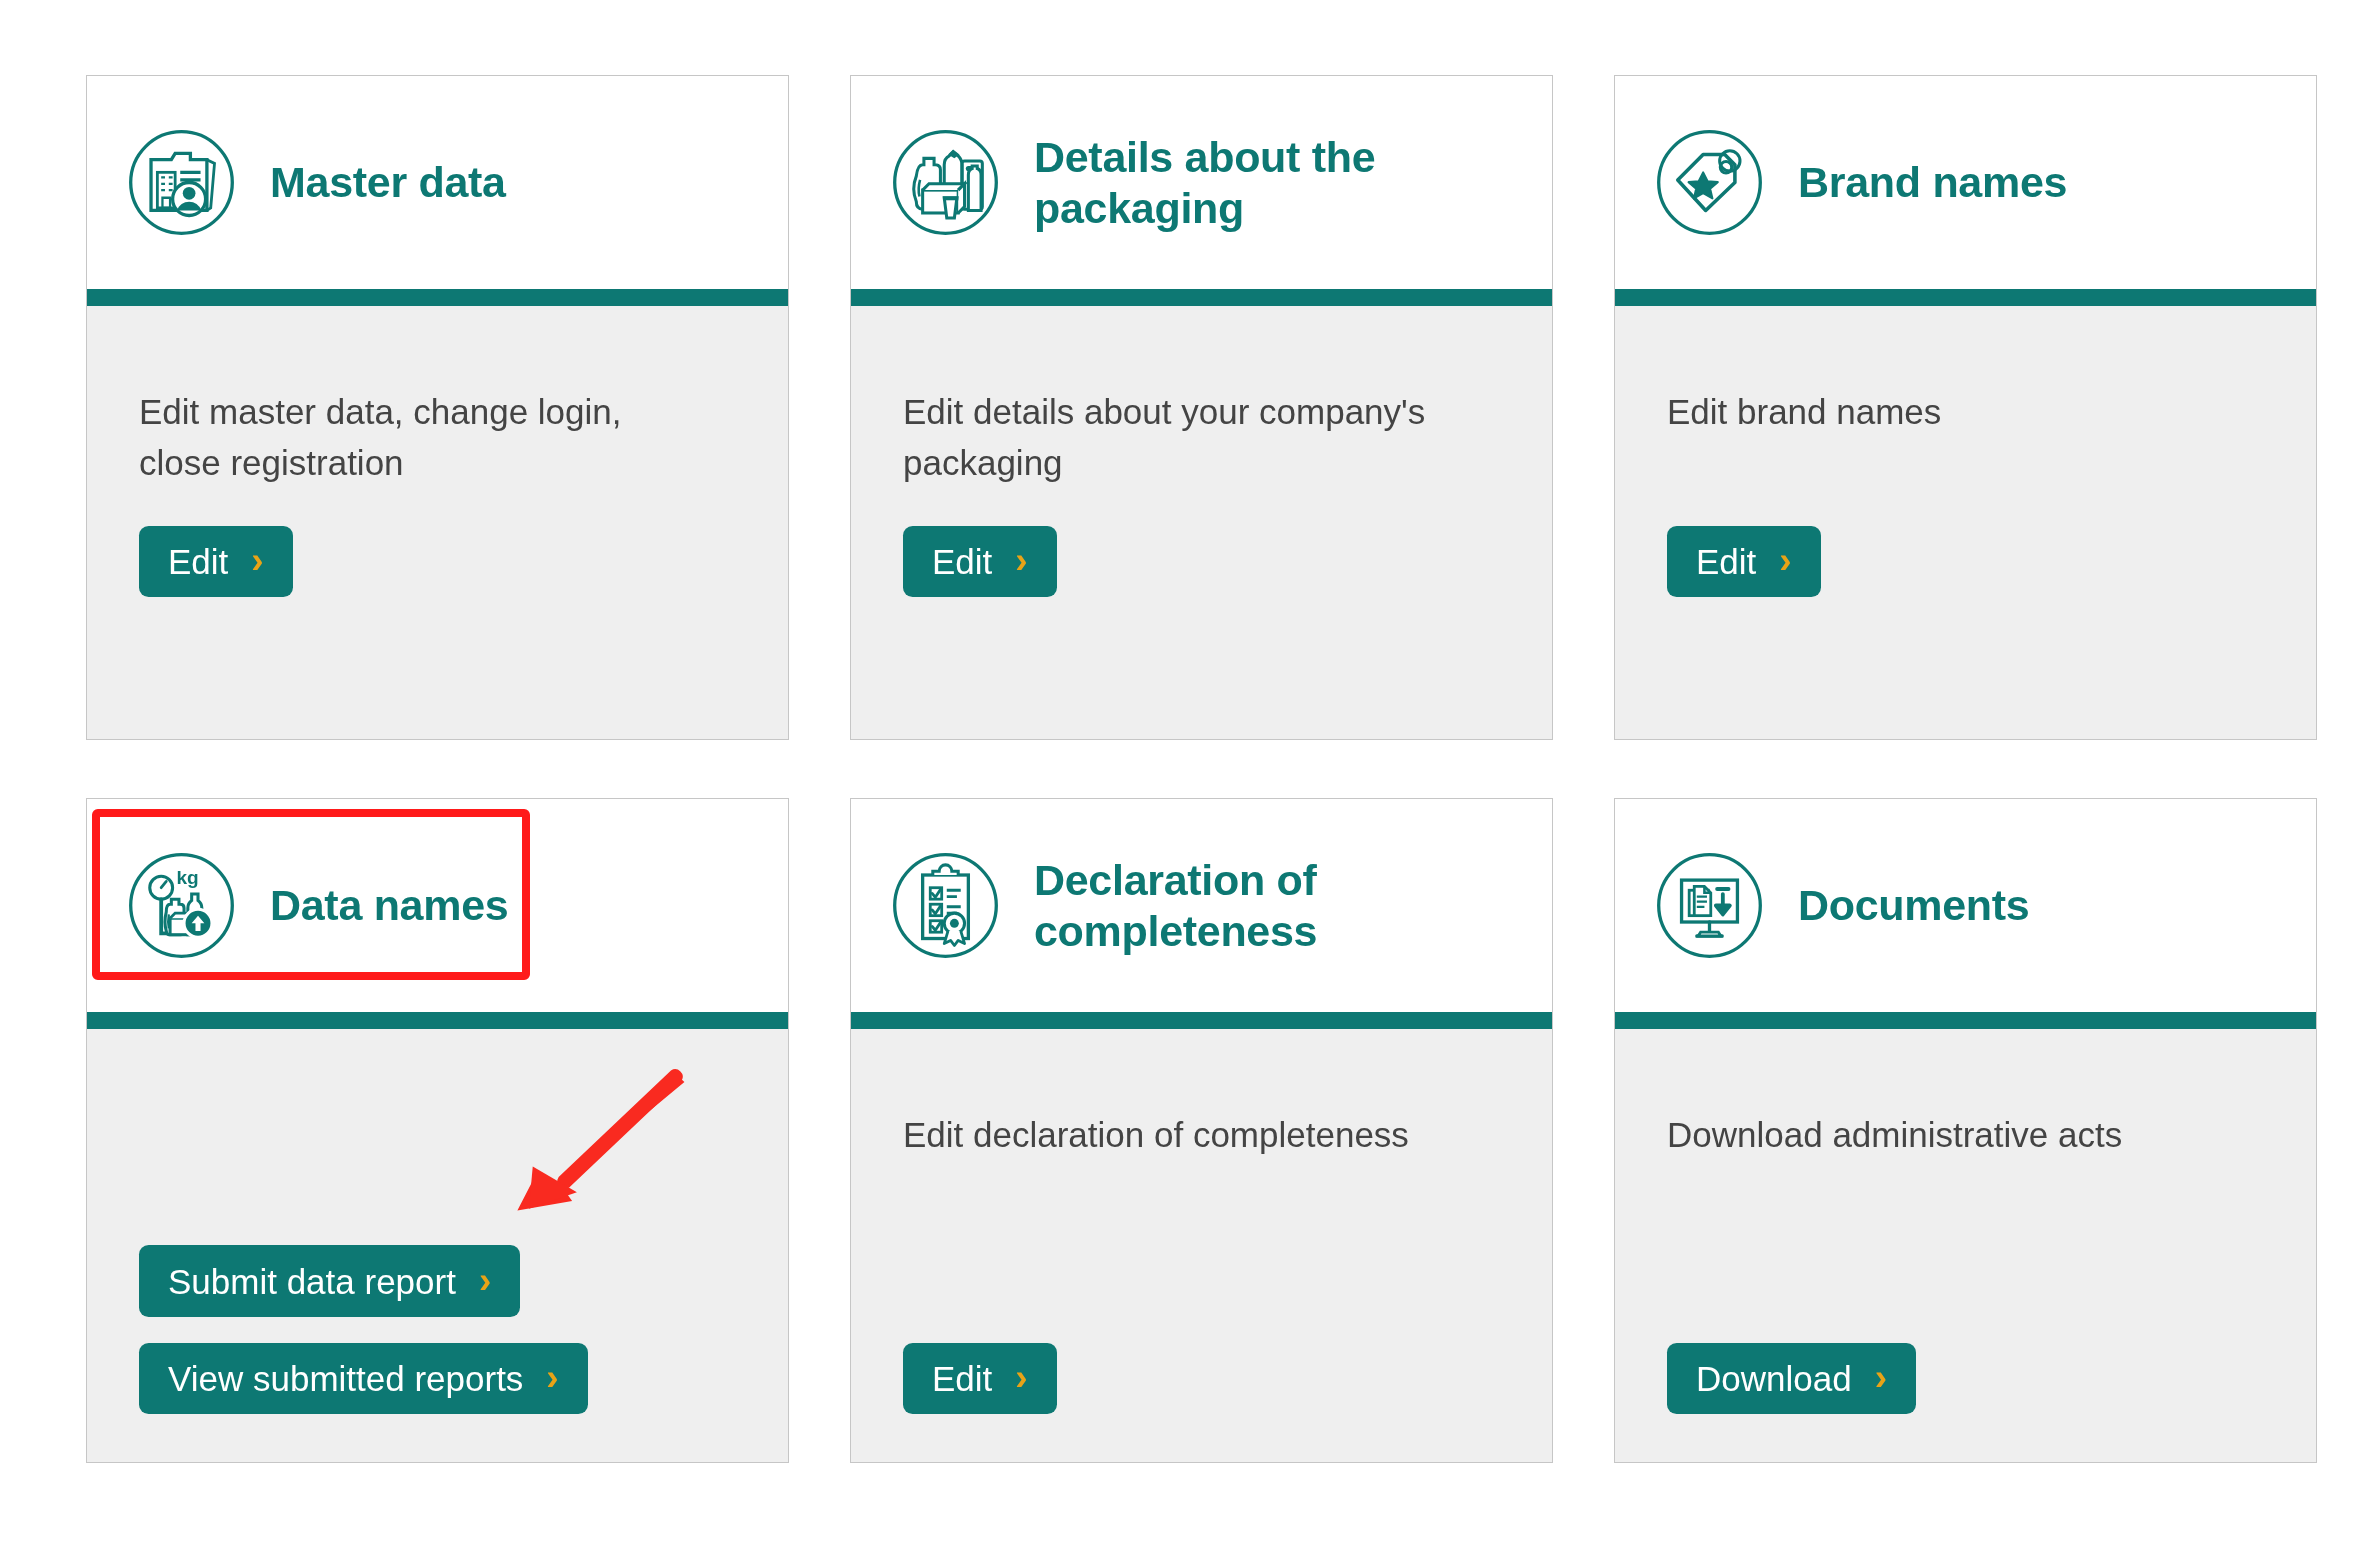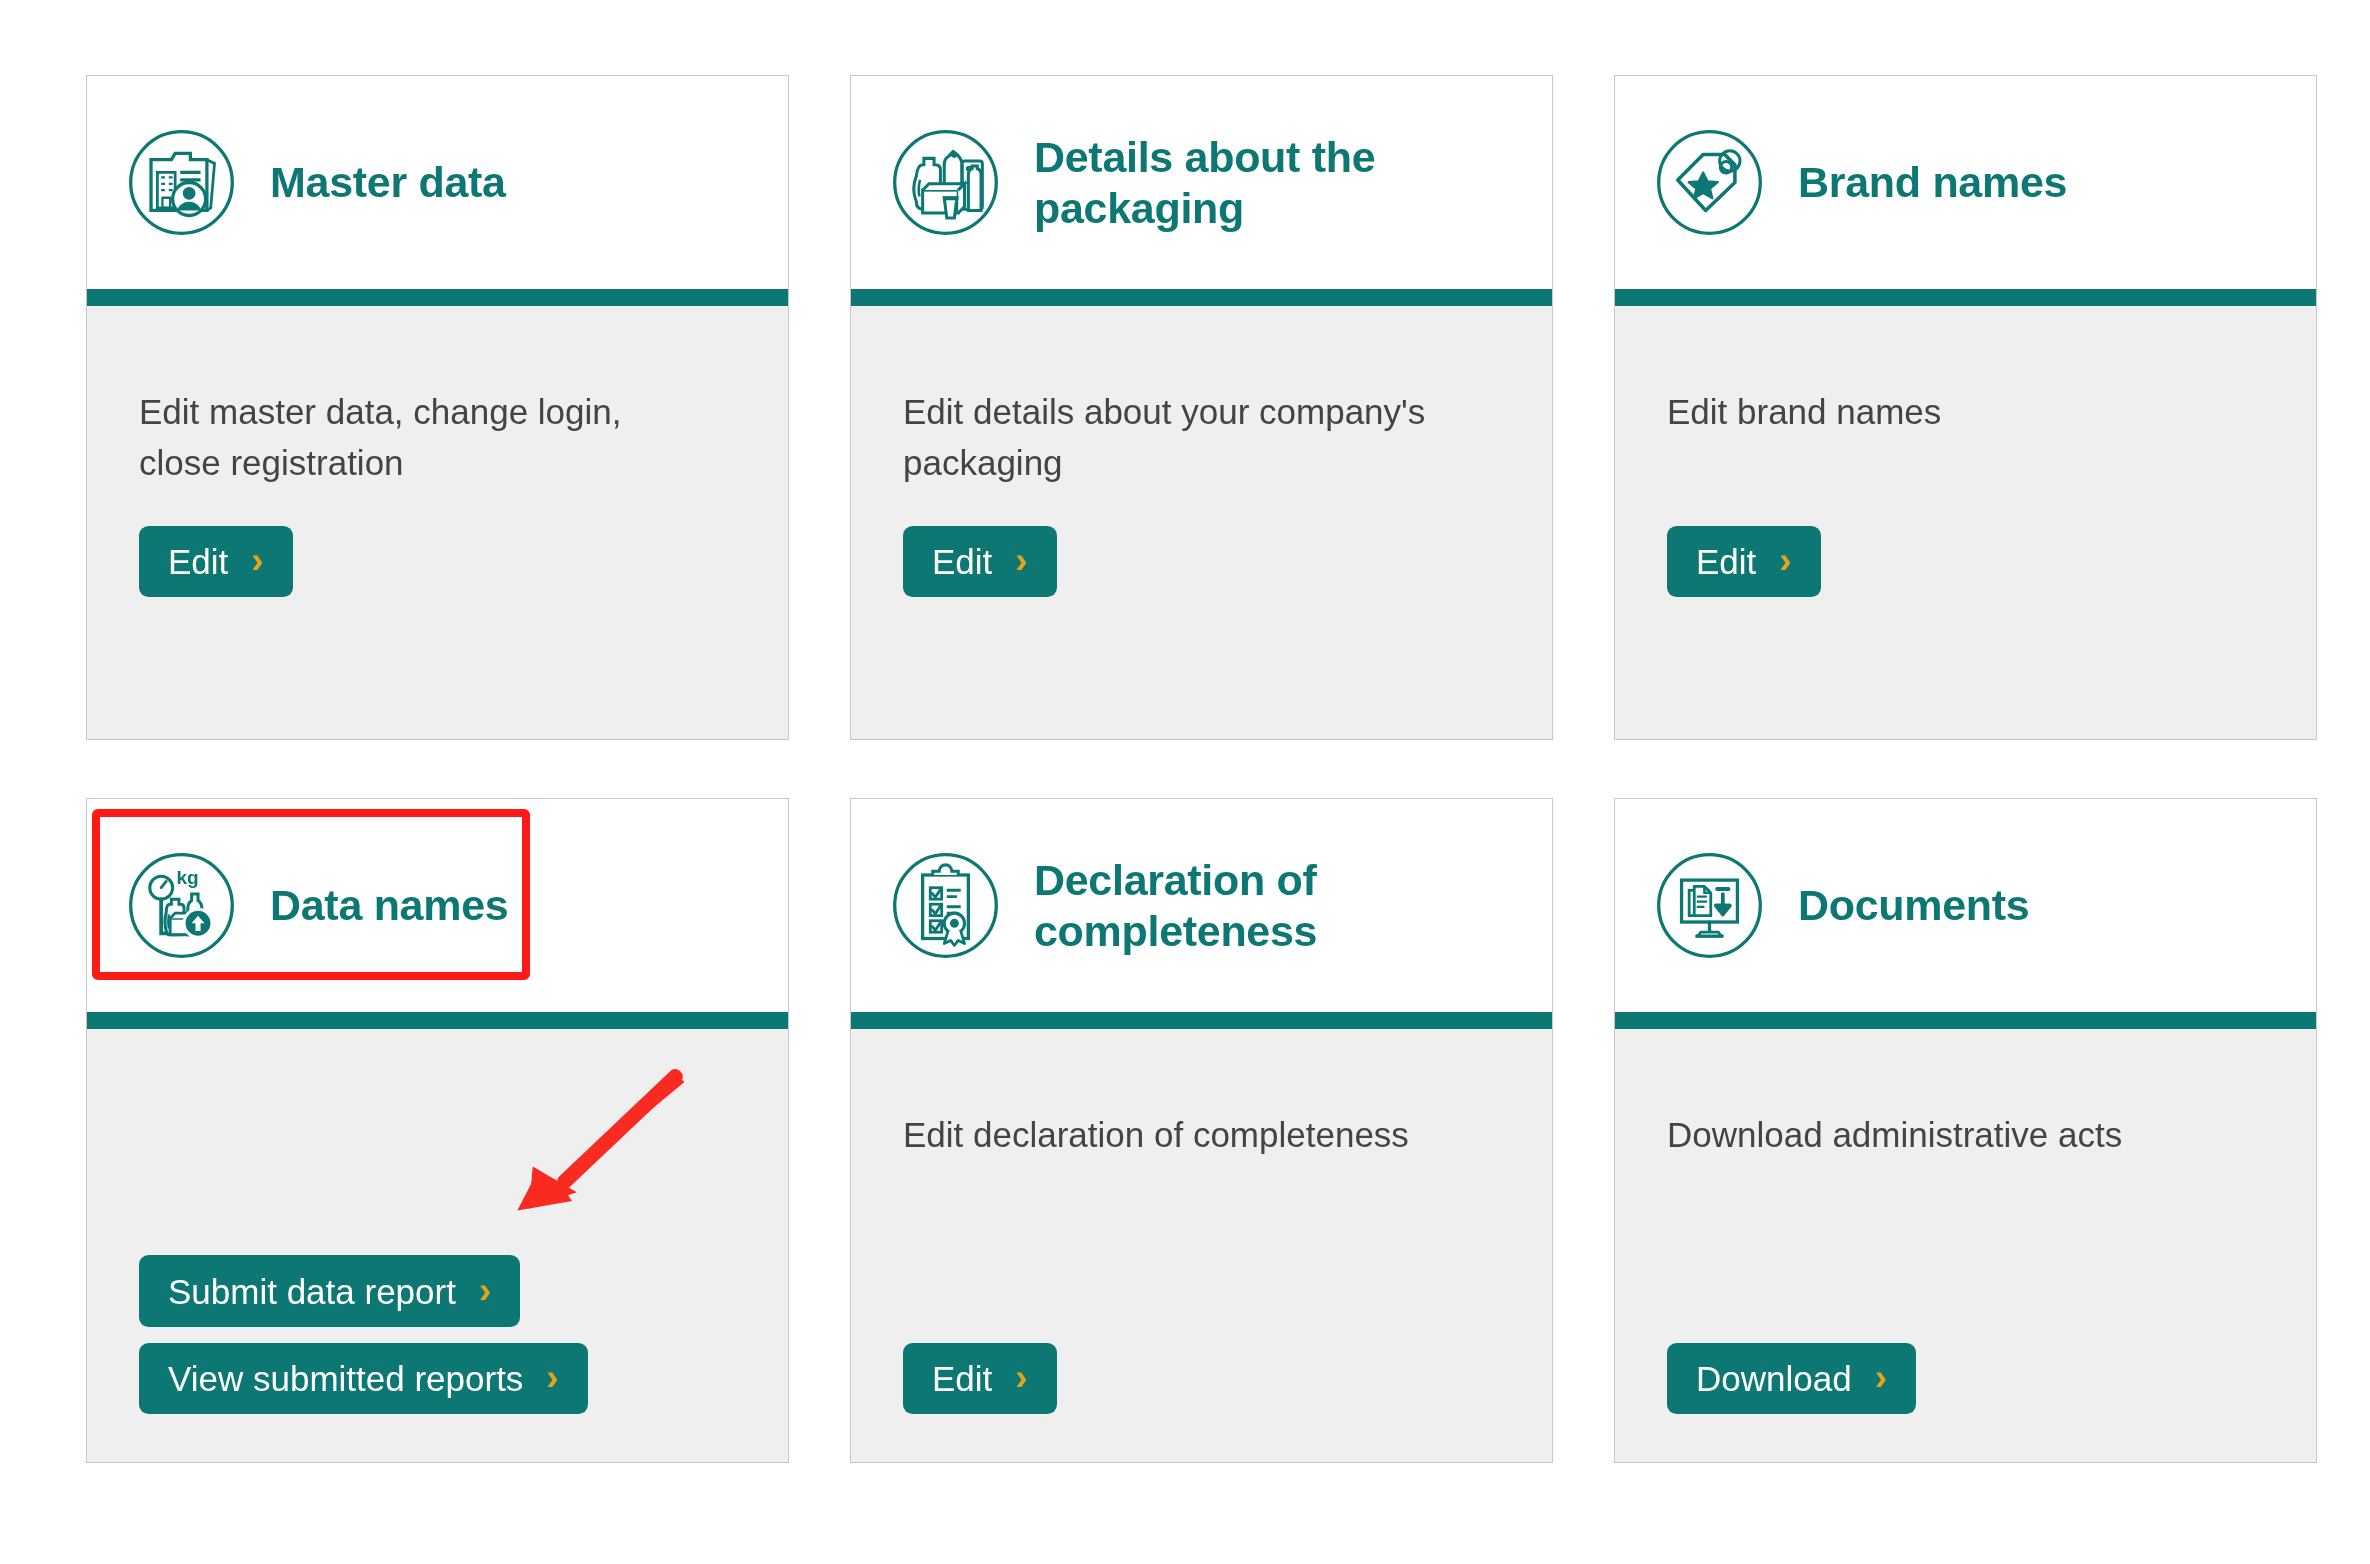--- a/index.html
+++ b/index.html
@@ -118,21 +118,21 @@
     color: #e8a317;
     font-size: 37px;
     font-weight: bold;
     margin-left: 23px;
     line-height: 1;
   }
 
   
   .btn-row1 { bottom: 142px; }
   .btn-row2-single { bottom: 48px; }
-  .btn-stack { bottom: 48px; display: flex; flex-direction: column; gap: 16px; align-items: flex-start; }
+  .btn-stack { bottom: 48px; display: flex; flex-direction: column; gap: 26px; align-items: flex-start; }
 
   
   .annot-box {
     position: absolute;
     border: 8.6px solid #ff1a1a;
     border-radius: 5.8px;
     box-sizing: border-box;
     pointer-events: none;
     z-index: 40;
   }

